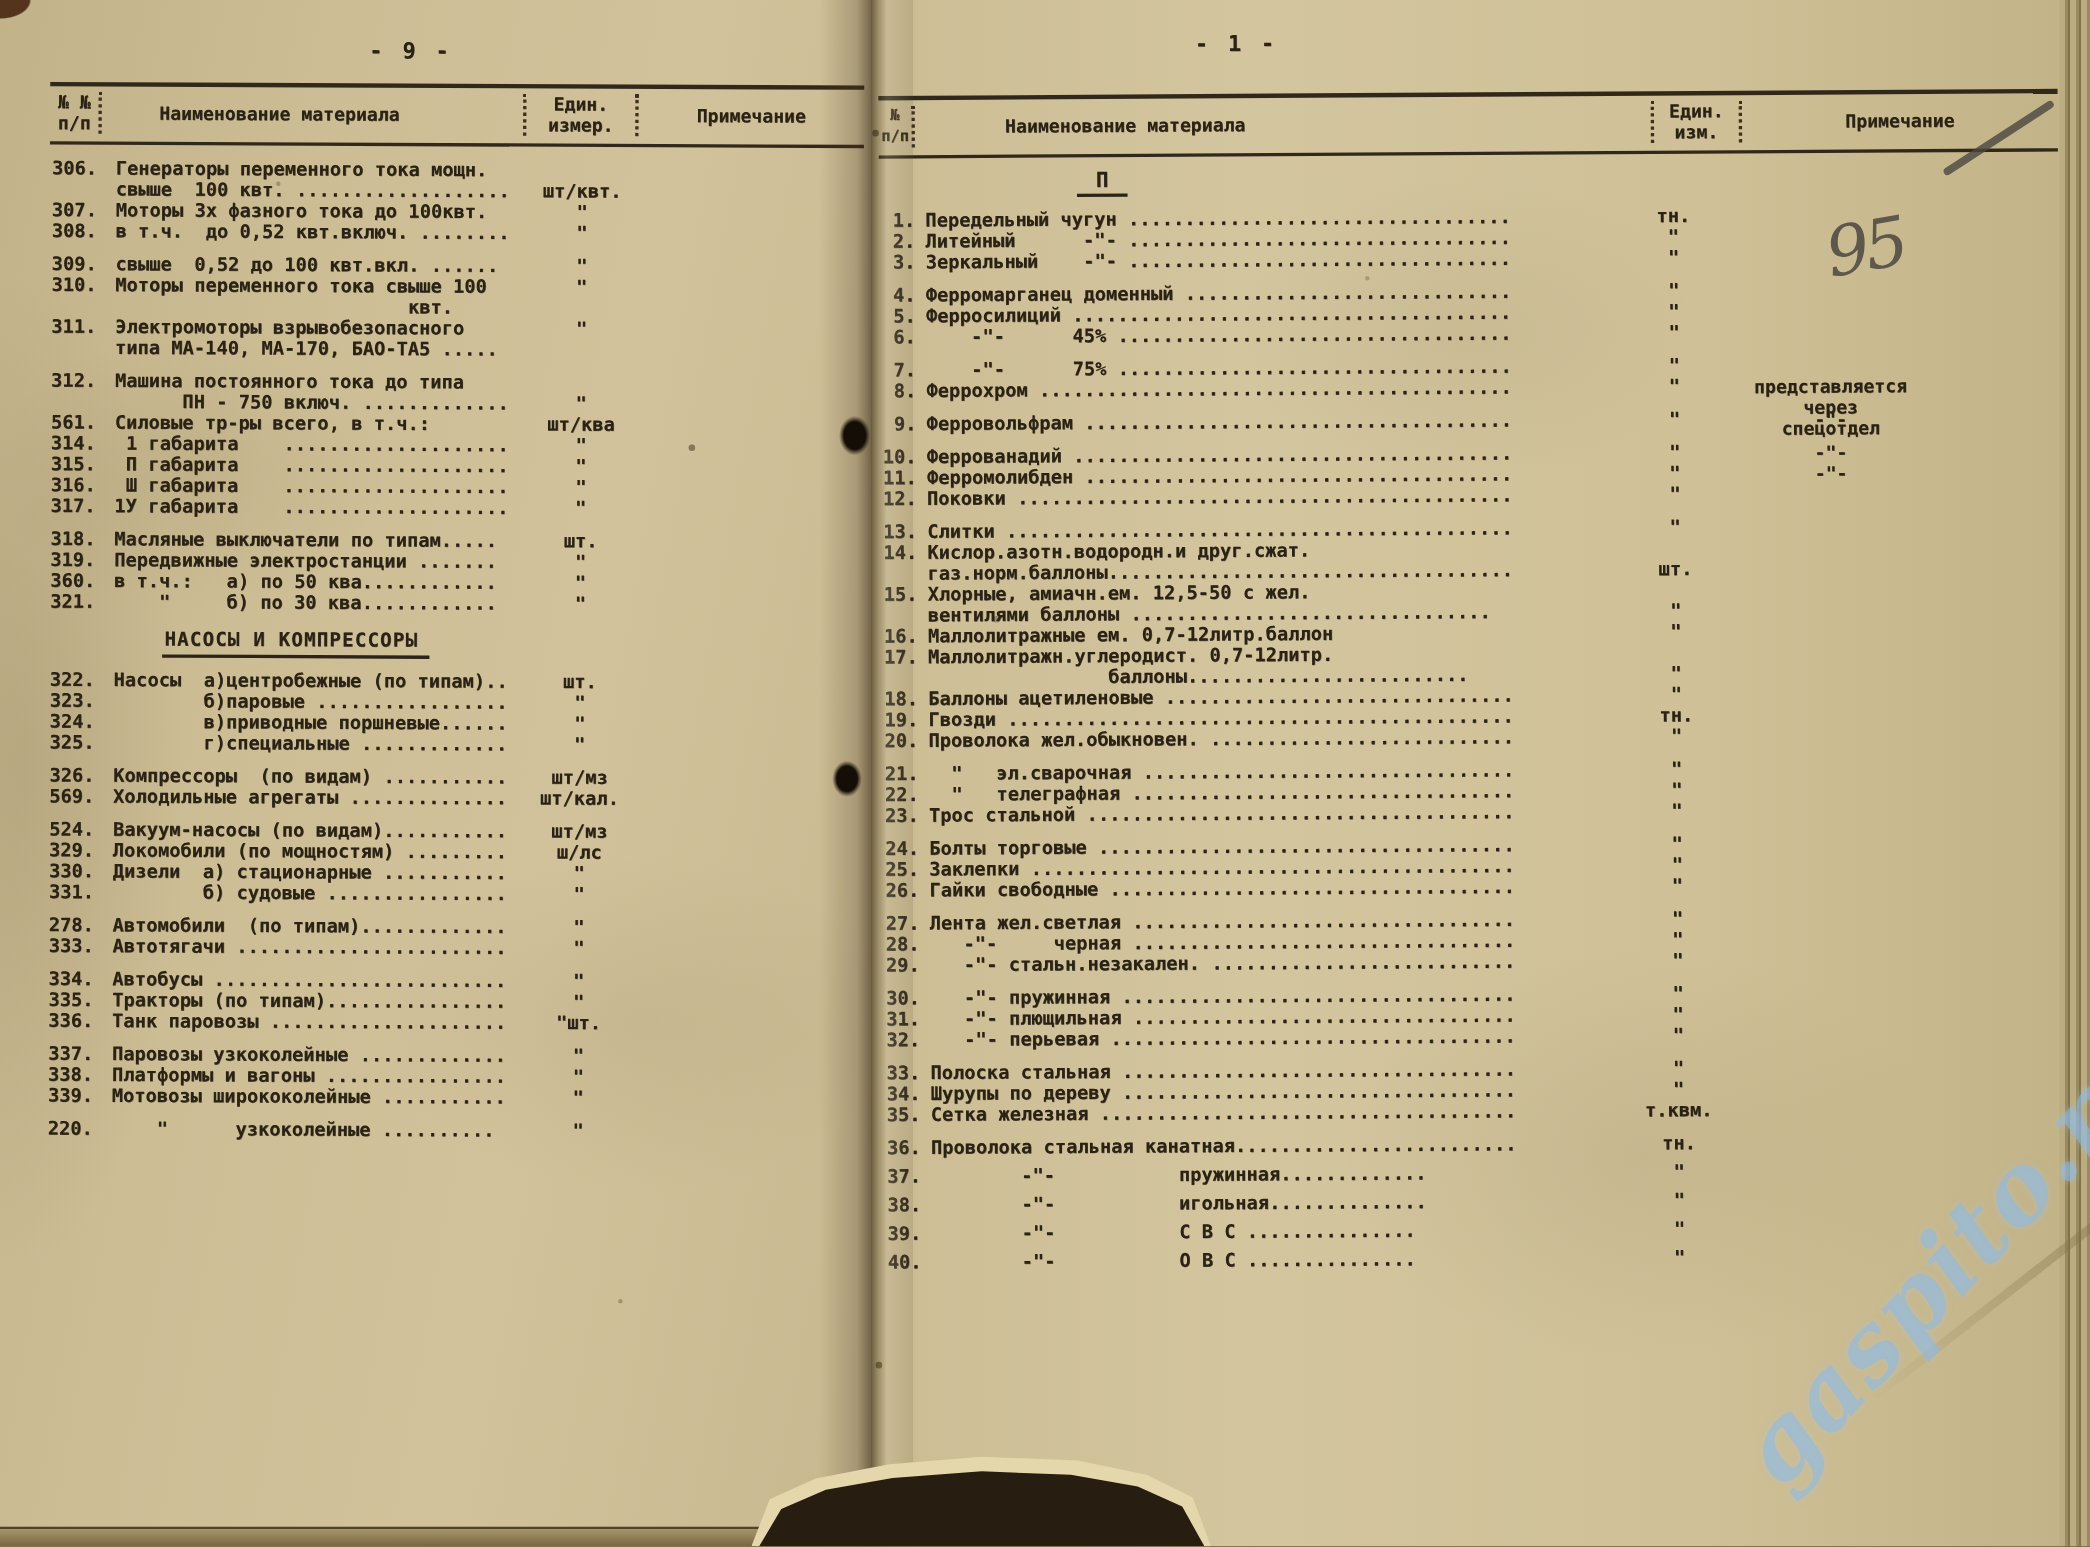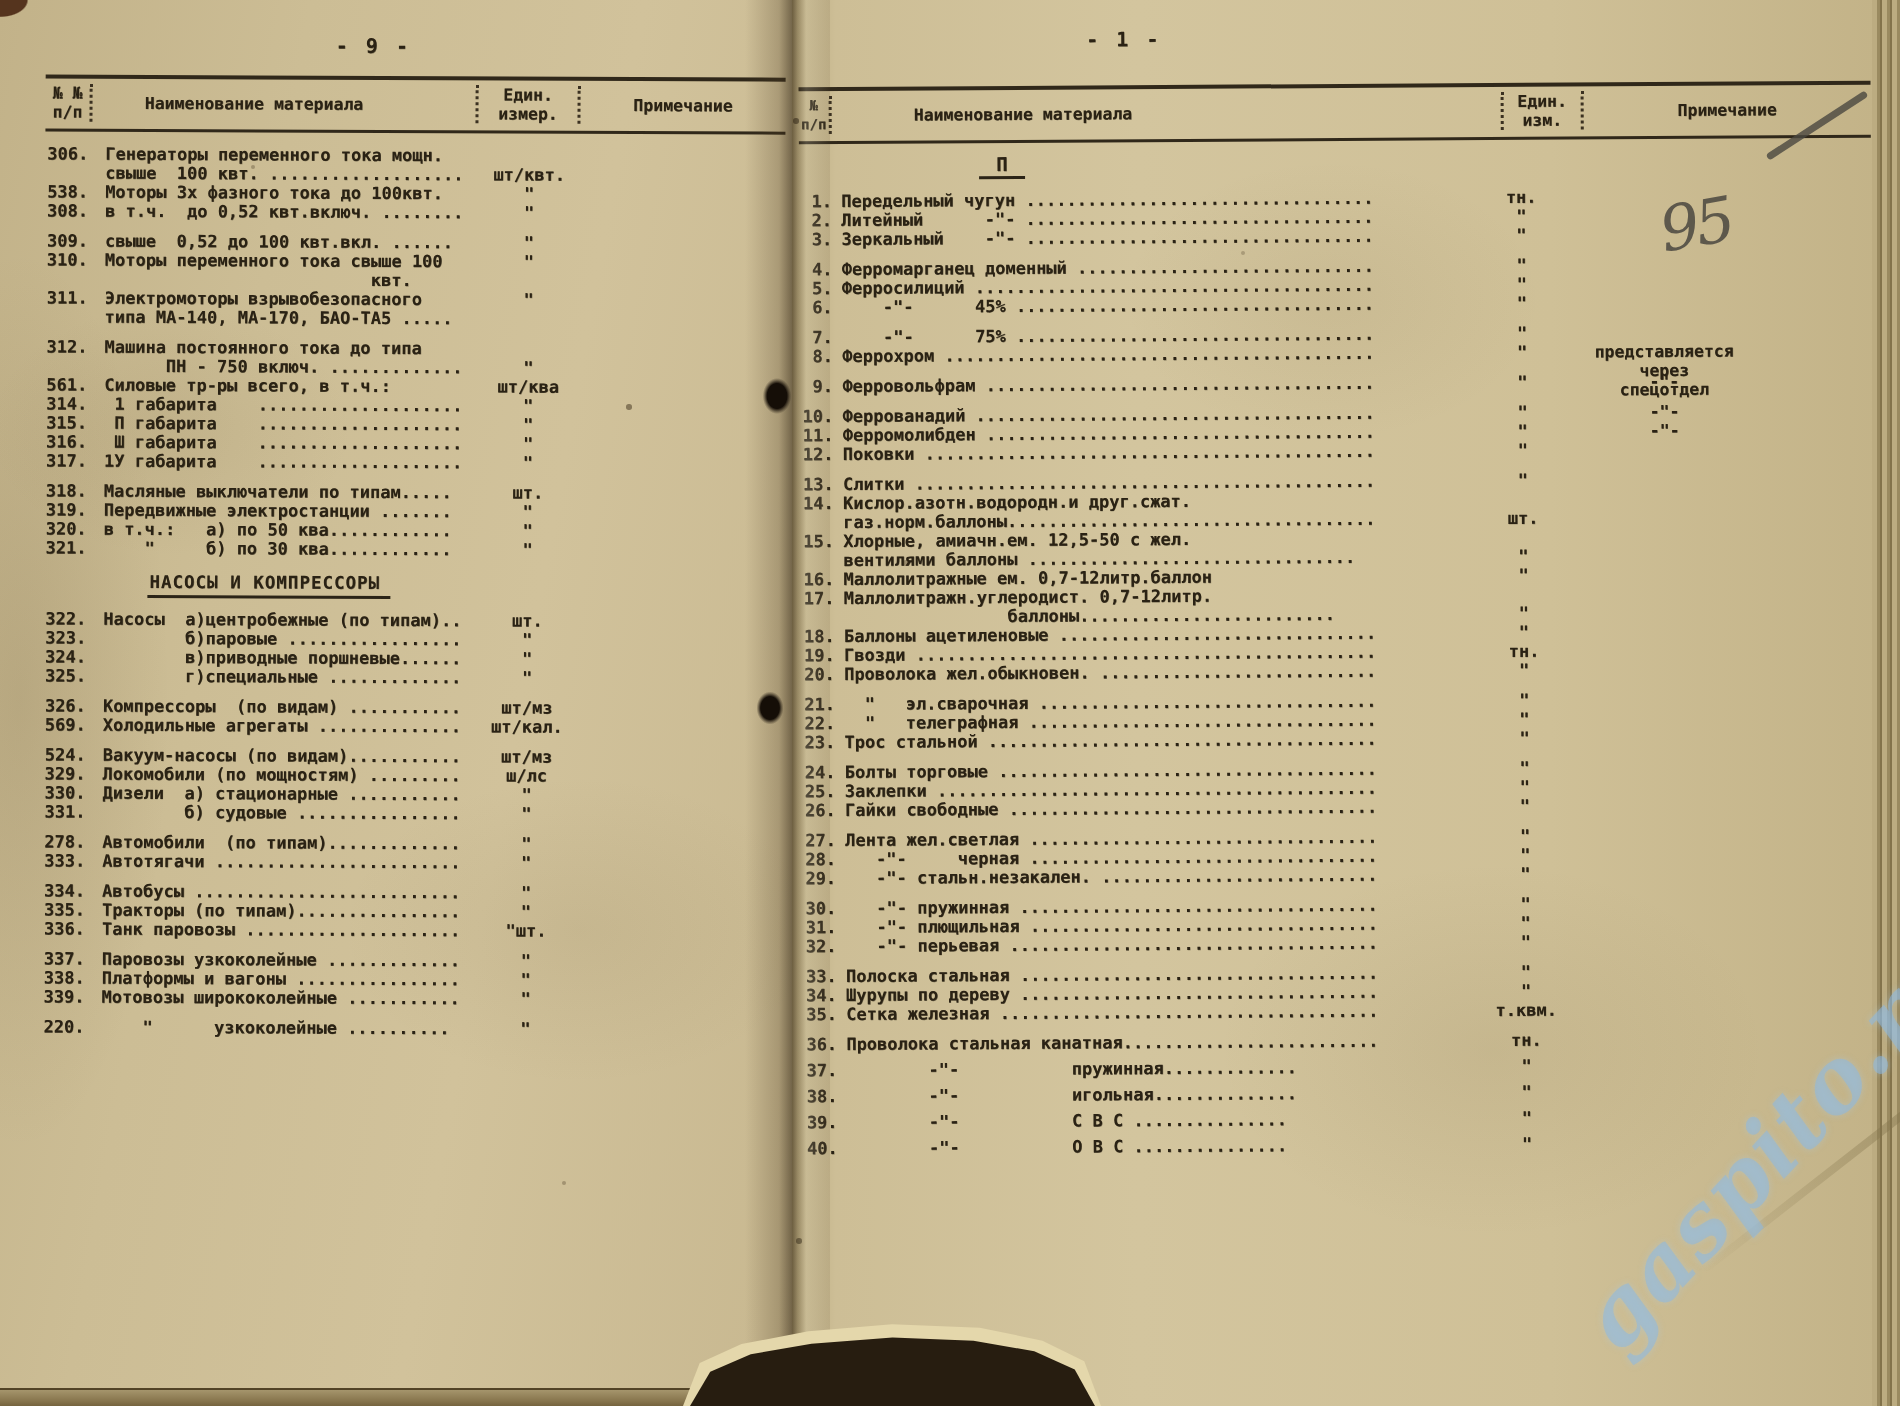--- a/index.html
+++ b/index.html
@@ -116,21 +116,21 @@
             <span class="c-unit"></span>
             <span class="c-note"></span>
           </div>
           <div class="row">
             <span class="c-num"></span>
             <span class="c-text">свыше  100 квт. ...................</span>
             <span class="c-unit">шт/квт.</span>
             <span class="c-note"></span>
           </div>
           <div class="row">
-            <span class="c-num">538.</span>
+            <span class="c-num">307.</span>
             <span class="c-text">Моторы 3х фазного тока до 100квт.</span>
             <span class="c-unit">"</span>
             <span class="c-note"></span>
           </div>
           <div class="row">
             <span class="c-num">308.</span>
             <span class="c-text">в т.ч.  до 0,52 квт.включ. ........</span>
             <span class="c-unit">"</span>
             <span class="c-note"></span>
           </div>
@@ -212,21 +212,21 @@
             <span class="c-unit">шт.</span>
             <span class="c-note"></span>
           </div>
           <div class="row">
             <span class="c-num">319.</span>
             <span class="c-text">Передвижные электростанции .......</span>
             <span class="c-unit">"</span>
             <span class="c-note"></span>
           </div>
           <div class="row">
-            <span class="c-num">320.</span>
+            <span class="c-num">360.</span>
             <span class="c-text">в т.ч.:   а) по 50 ква............</span>
             <span class="c-unit">"</span>
             <span class="c-note"></span>
           </div>
           <div class="row">
             <span class="c-num">321.</span>
             <span class="c-text">    "     б) по 30 ква............</span>
             <span class="c-unit">"</span>
             <span class="c-note"></span>
           </div>

